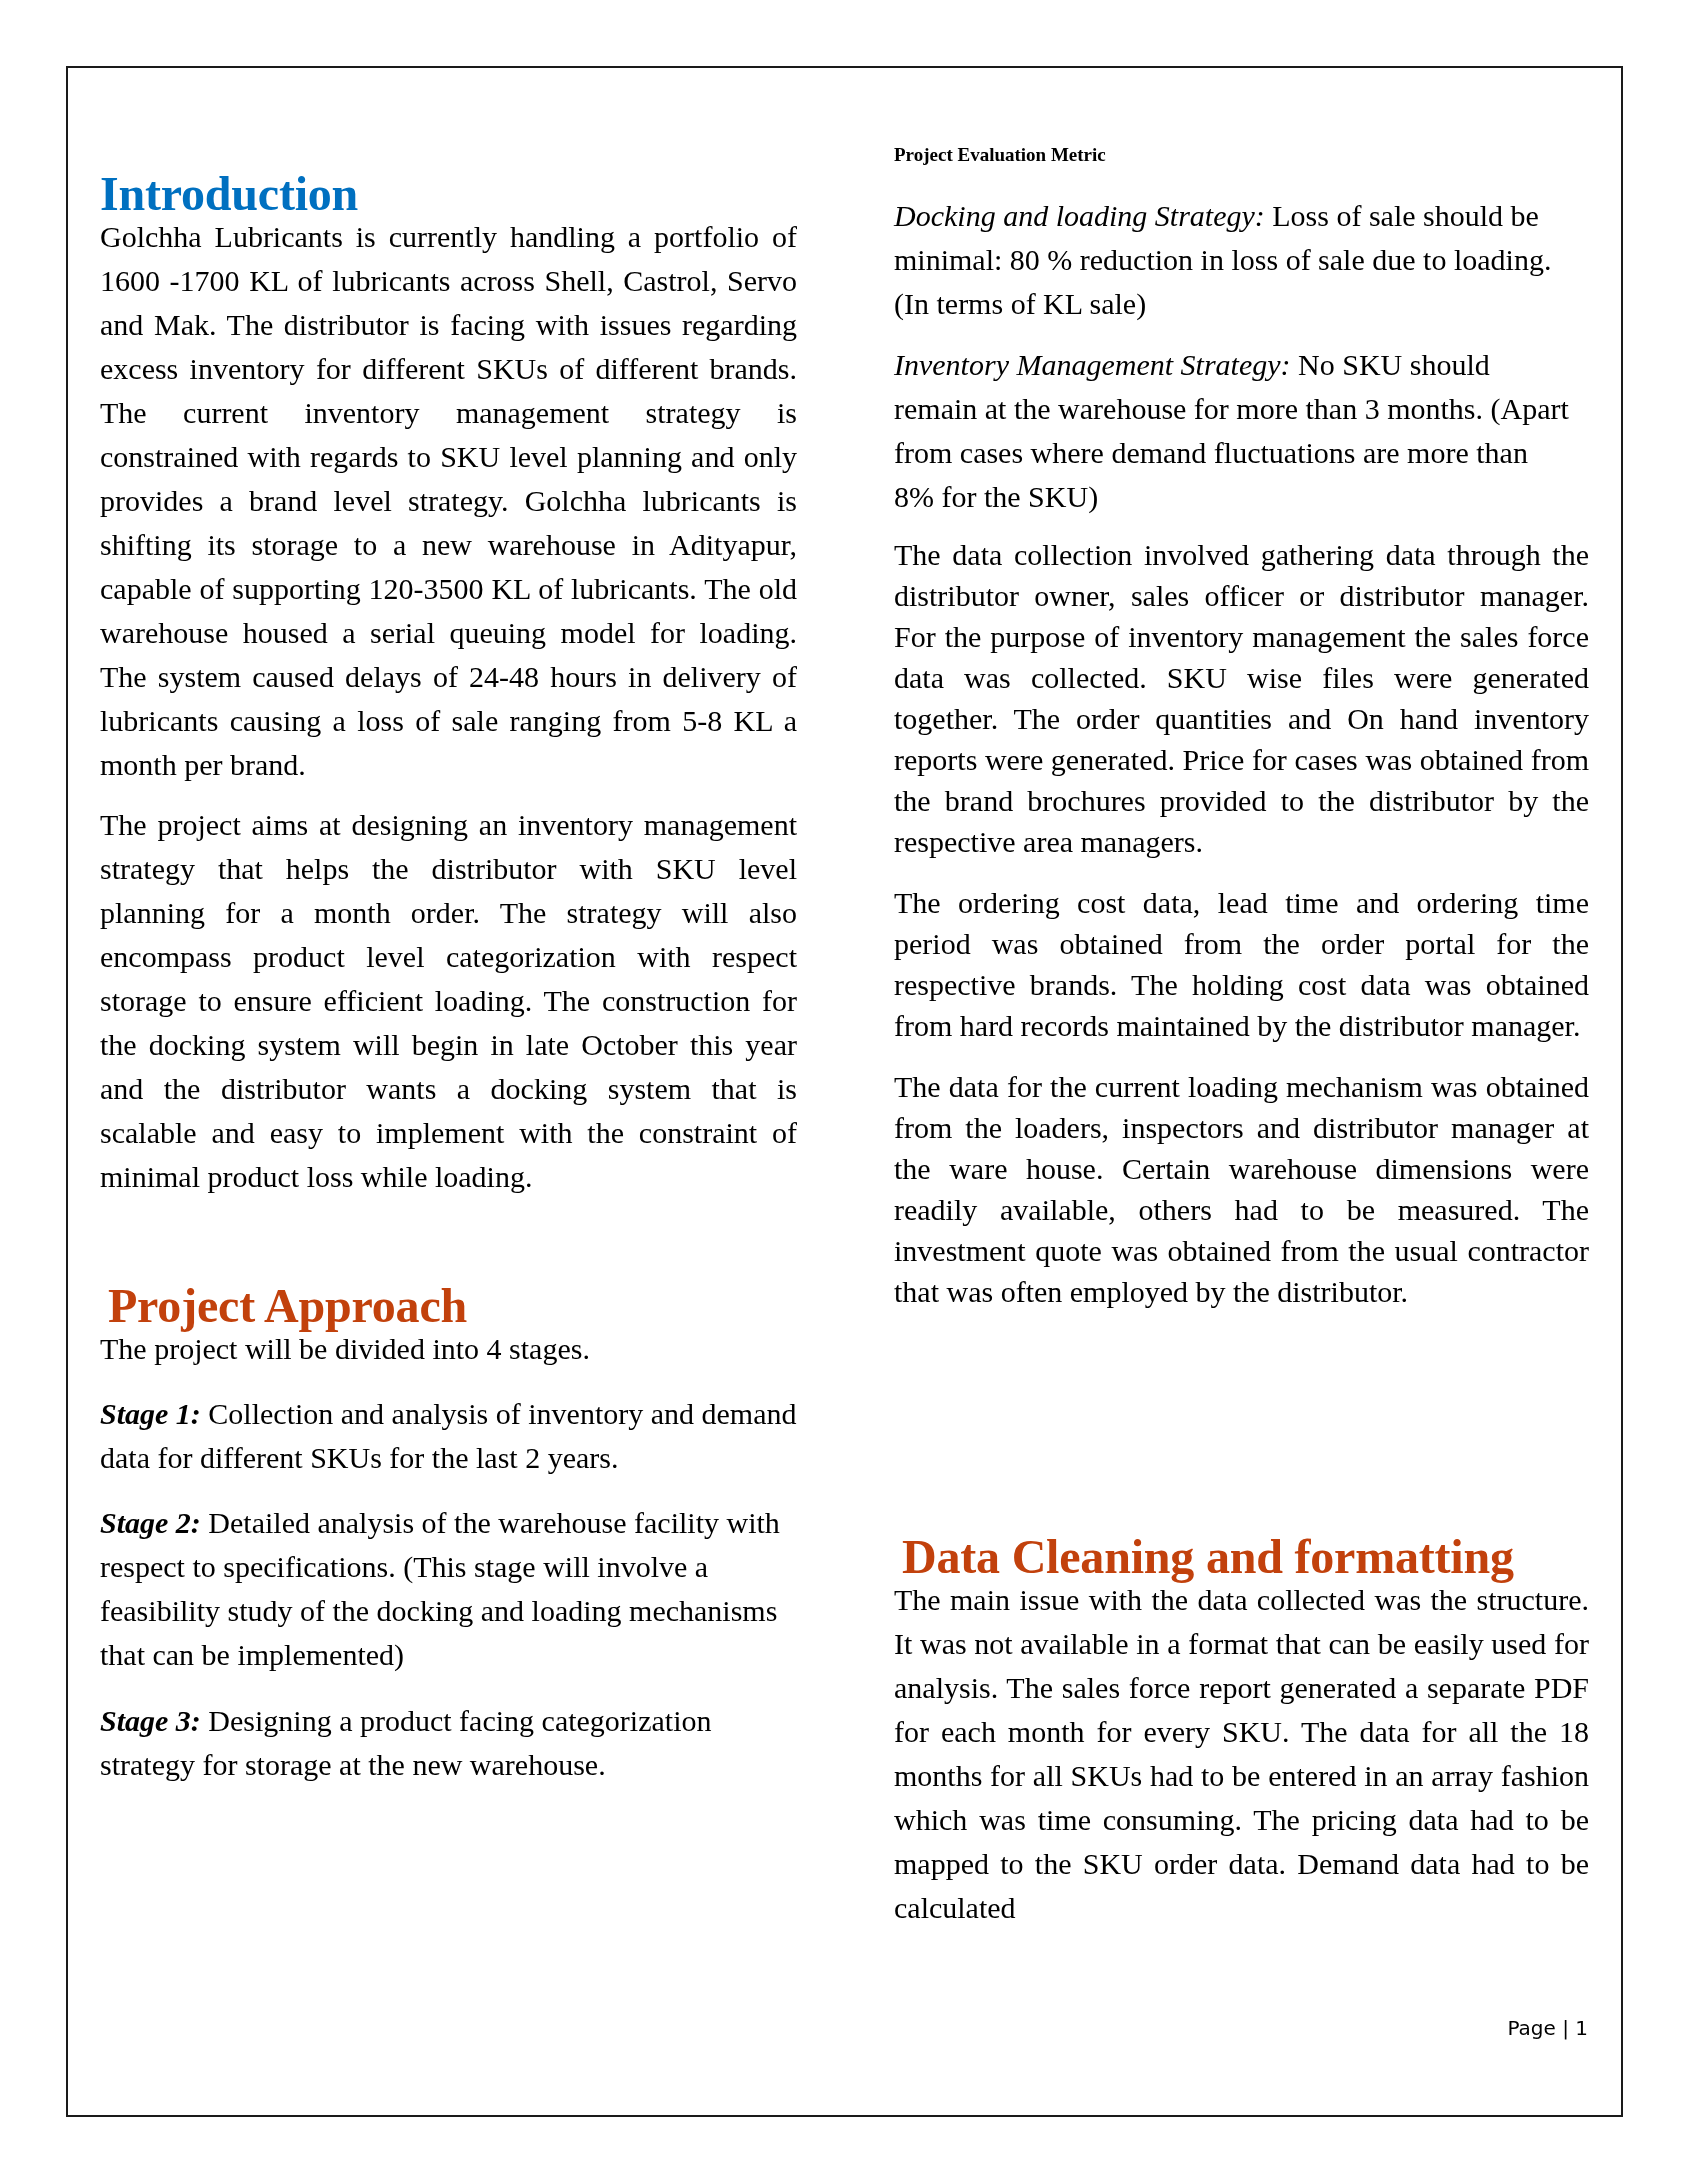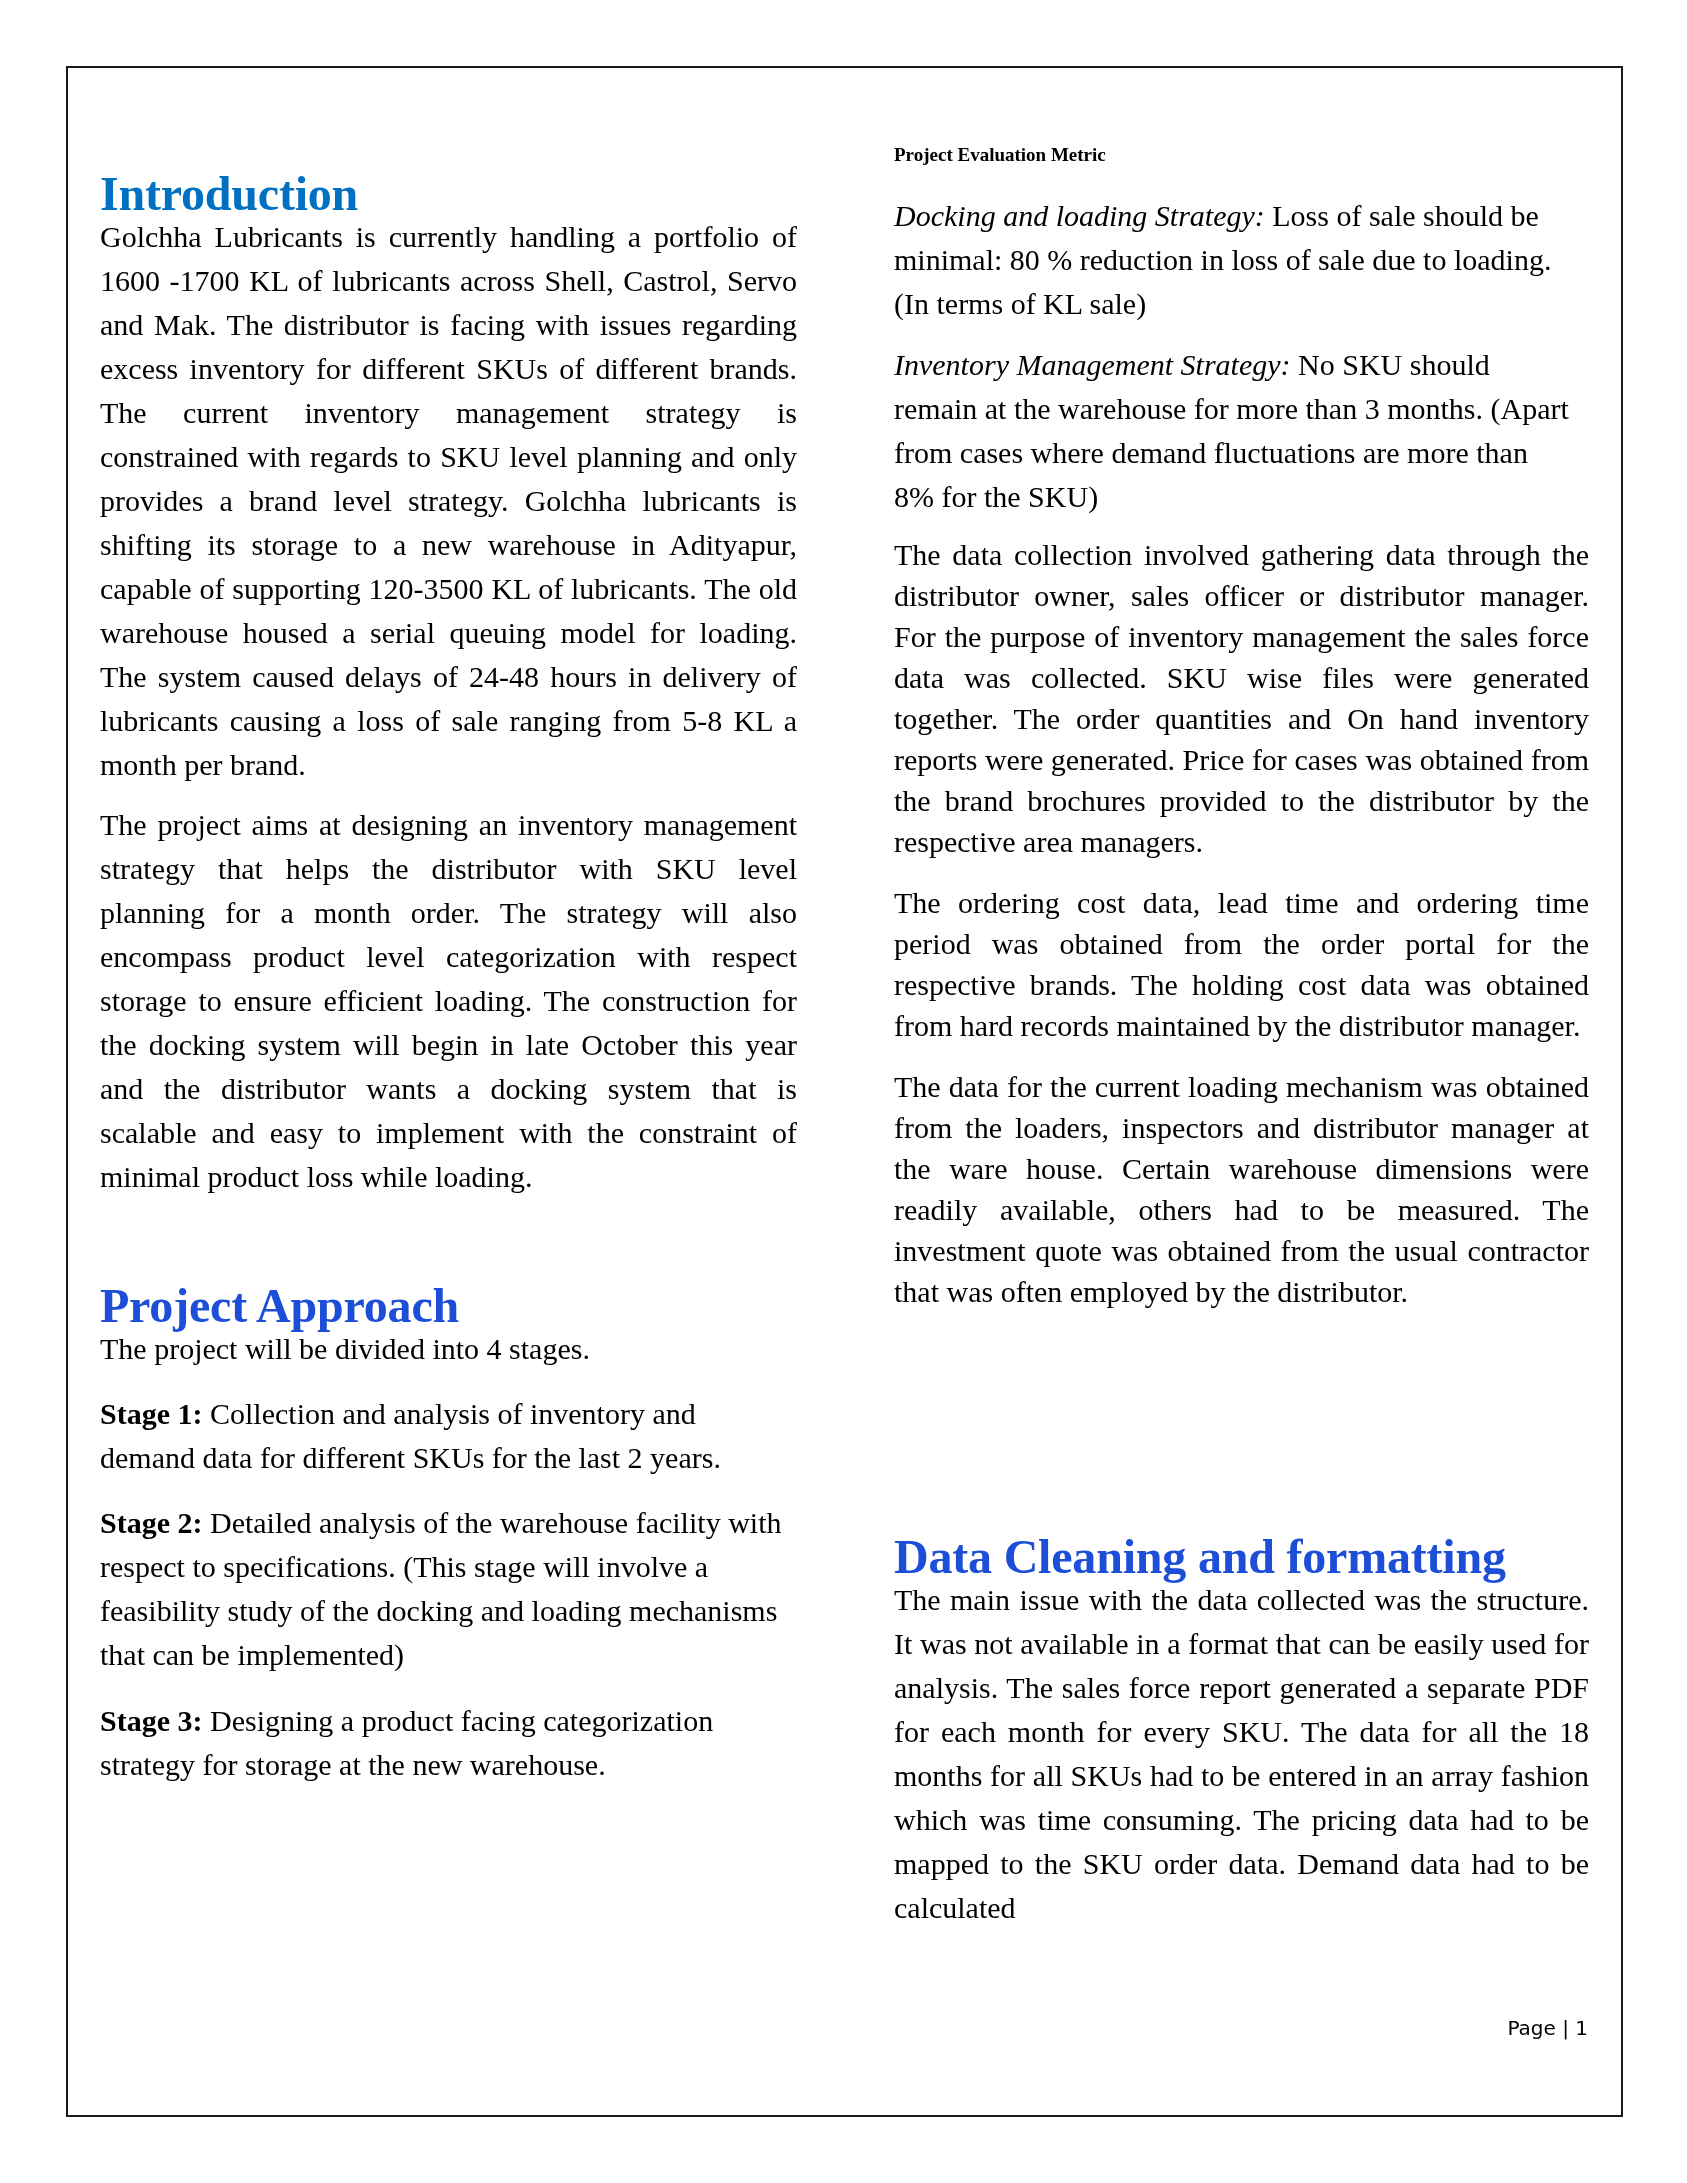--- a/index.html
+++ b/index.html
@@ -7,28 +7,28 @@
          font-family:"Liberation Serif", serif; color:#000; }
   .page-border { position:absolute; left:66px; top:66px; width:1553px; height:2047px;
                  border:2.5px solid #1a1a1a; box-sizing:content-box; }
   .col { position:absolute; width:697px; }
   .col-left { left:100px; }
   .col-right { left:894px; width:695px; }
   .blk { position:absolute; left:0; right:0; }
   h2 { margin:0; font-family:"Liberation Serif", serif; font-weight:bold;
        font-size:48px; line-height:49px; letter-spacing:-0.2px; }
   .h-blue1 { color:#0070c0; }
-  .h-blue2 { color:#1d4ed8; }
+  .h-blue2 { color:#c2410c;margin-left:8px; }
   p { margin:0; font-size:30px; line-height:44px; }
   .just { text-align:justify; text-align-last:left; }
   .left { text-align:left; }
   .minor-head { font-weight:bold; font-size:19px; line-height:33px; }
   .footer { position:absolute; left:1450px; top:2010px; width:138px; text-align:right;
             font-family:"DejaVu Sans", sans-serif; font-size:20px; line-height:36px; color:#000; }
-  b { font-weight:bold; }
+  b { font-weight:bold;font-style:italic; }
   i { font-style:italic; }
 </style>
 </head>
 <body>
 
 <div class="page-border"></div>
 
 <div class="col col-left">
 
   <section class="blk" style="top:169px;">

